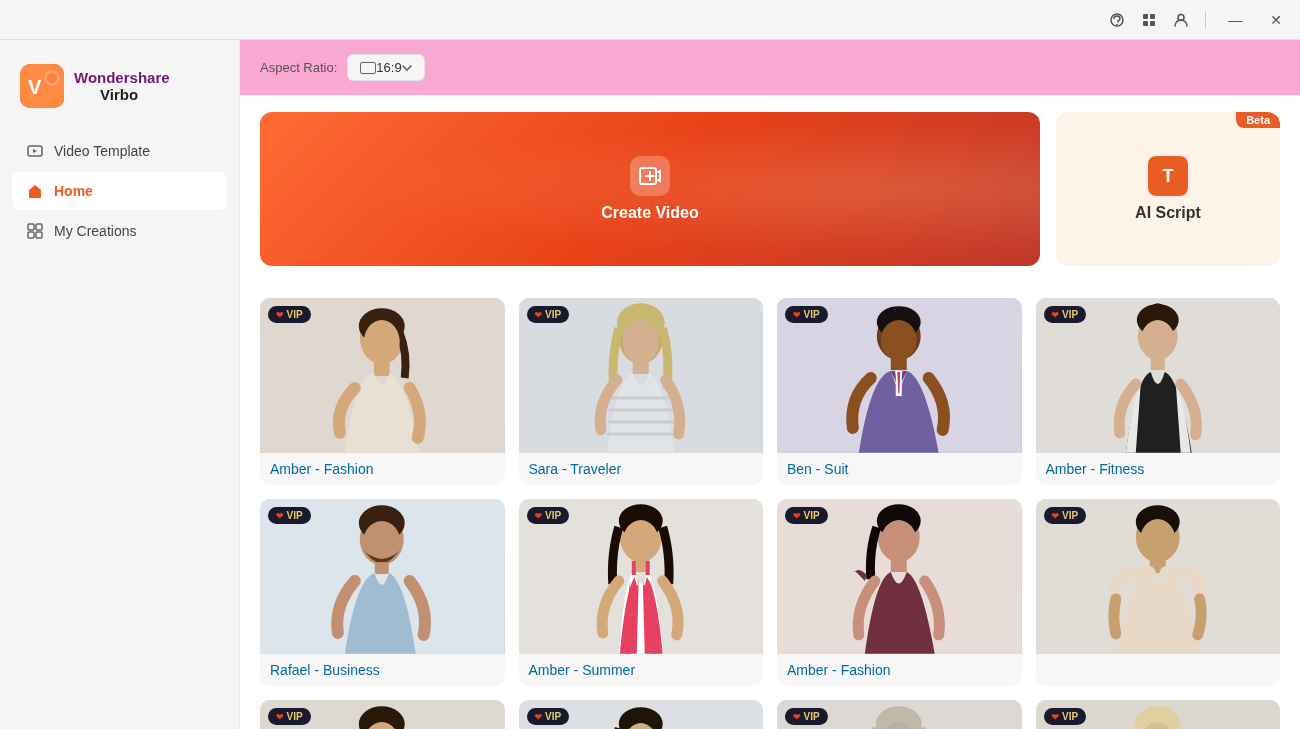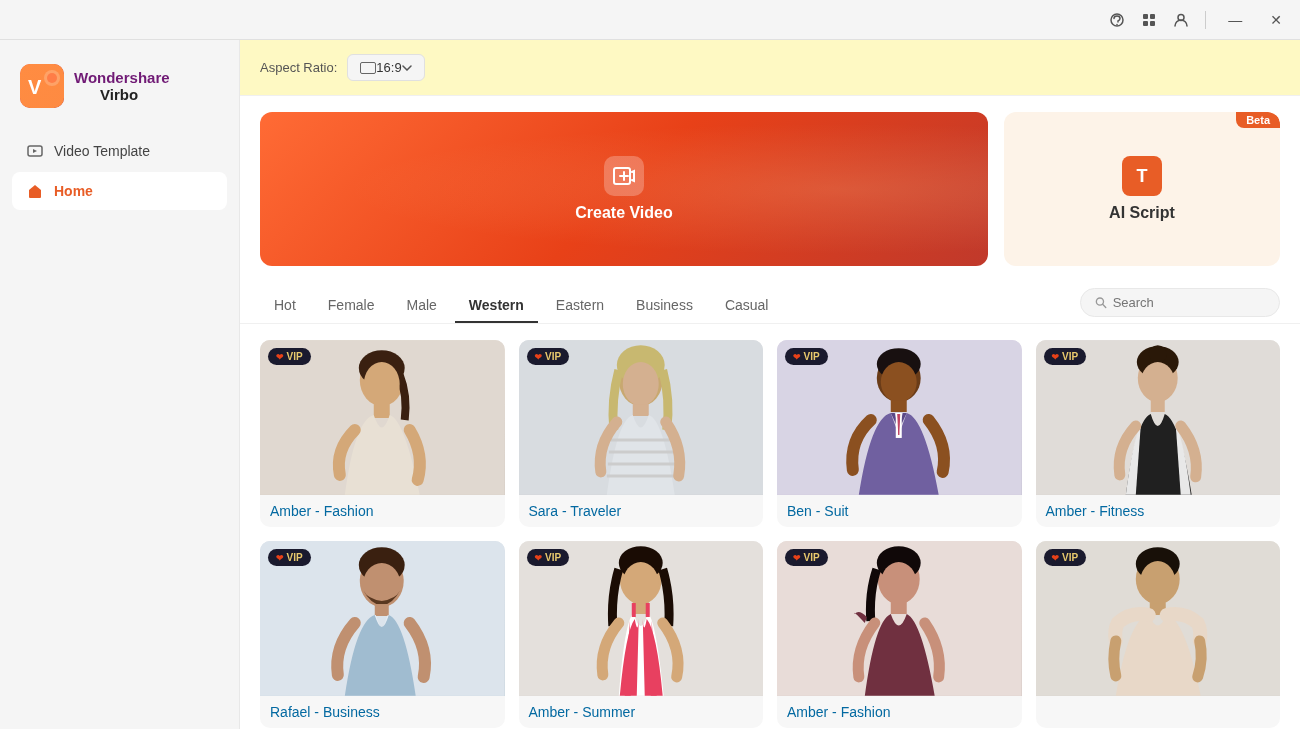--- a/index.html
+++ b/index.html
@@ -112,21 +112,21 @@
       display: flex;
       flex-direction: column;
       overflow: hidden;
     }
 
     
     .top-bar {
       display: flex;
       align-items: center;
       padding: 14px 20px;
-      background: #fef9c3;
+      background: #f9a8d4;
       border-bottom: 1px solid #f0f0f0;
       flex-shrink: 0;
     }
     .aspect-ratio-label {
       font-size: 13px;
       color: #555;
       margin-right: 10px;
     }
     .aspect-ratio-select {
       display: flex;
@@ -186,21 +186,21 @@
       margin-bottom: 8px;
       position: relative;
     }
     .create-video-label {
       color: white;
       font-size: 16px;
       font-weight: 600;
       position: relative;
     }
     .ai-script-card {
-      width: 276px;
+      width: 224px;
       background: #fdf3e8;
       border-radius: 12px;
       padding: 30px;
       display: flex;
       flex-direction: column;
       align-items: center;
       justify-content: center;
       cursor: pointer;
       position: relative;
       overflow: hidden;
@@ -432,20 +432,31 @@
         <span>Video Template</span>
       </div>
       <div class="sidebar-item active">
         <div class="sidebar-item-icon">
           <svg width="16" height="16" viewBox="0 0 16 16" fill="none">
             <path d="M2 7L8 2l6 5v7a1 1 0 01-1 1H3a1 1 0 01-1-1V7z" fill="#e85d26"></path>
           </svg>
         </div>
         <span>Home</span>
       </div>
+      <div class="sidebar-item">
+        <div class="sidebar-item-icon">
+          <svg width="16" height="16" viewBox="0 0 16 16" fill="none">
+            <rect x="1" y="1" width="6" height="6" rx="1" stroke="#666" stroke-width="1.5"></rect>
+            <rect x="9" y="1" width="6" height="6" rx="1" stroke="#666" stroke-width="1.5"></rect>
+            <rect x="1" y="9" width="6" height="6" rx="1" stroke="#666" stroke-width="1.5"></rect>
+            <rect x="9" y="9" width="6" height="6" rx="1" stroke="#666" stroke-width="1.5"></rect>
+          </svg>
+        </div>
+        <span>My Creations</span>
+      </div>
     </div>
   </div>
 
   <div class="main-content">
 
     <div class="top-bar">
       <span class="aspect-ratio-label">Aspect Ratio:</span>
       <div class="aspect-ratio-select">
         <div class="ratio-icon"></div>
         <span>16:9</span>
@@ -466,38 +477,20 @@
         </div>
         <span class="create-video-label">Create Video</span>
       </div>
       <div class="ai-script-card">
         <span class="beta-badge">Beta</span>
         <div class="ai-script-icon">T</div>
         <span class="ai-script-label">AI Script</span>
       </div>
     </div>
 
-    <div class="tabs-bar">
-      <div class="tab-items">
-        <div class="tab-item">Hot</div>
-        <div class="tab-item">Female</div>
-        <div class="tab-item">Male</div>
-        <div class="tab-item active">Western</div>
-        <div class="tab-item">Eastern</div>
-        <div class="tab-item">Business</div>
-        <div class="tab-item">Casual</div>
-      </div>
-      <div class="search-box">
-        <svg width="13" height="13" viewBox="0 0 13 13">
-          <circle cx="5.5" cy="5.5" r="4" stroke="#999" stroke-width="1.5" fill="none"></circle>
-          <line x1="8.5" y1="8.5" x2="12" y2="12" stroke="#999" stroke-width="1.5" stroke-linecap="round"></line>
-        </svg>
-        <input type="text" placeholder="Search" style="">
-      </div>
-    </div>
 
     <div class="avatar-grid-container scrollbar-thin">
       <div class="avatar-grid">
 
         <div class="avatar-card">
           <div class="avatar-img-area figure-amber-fashion">
             <div class="vip-badge"><span class="vip-heart">❤</span>VIP</div>
             <svg width="100%" height="100%" viewBox="0 0 245 155" xmlns="http://www.w3.org/2000/svg">
               <rect width="245" height="155" fill="#e0d8d0"></rect>
 

